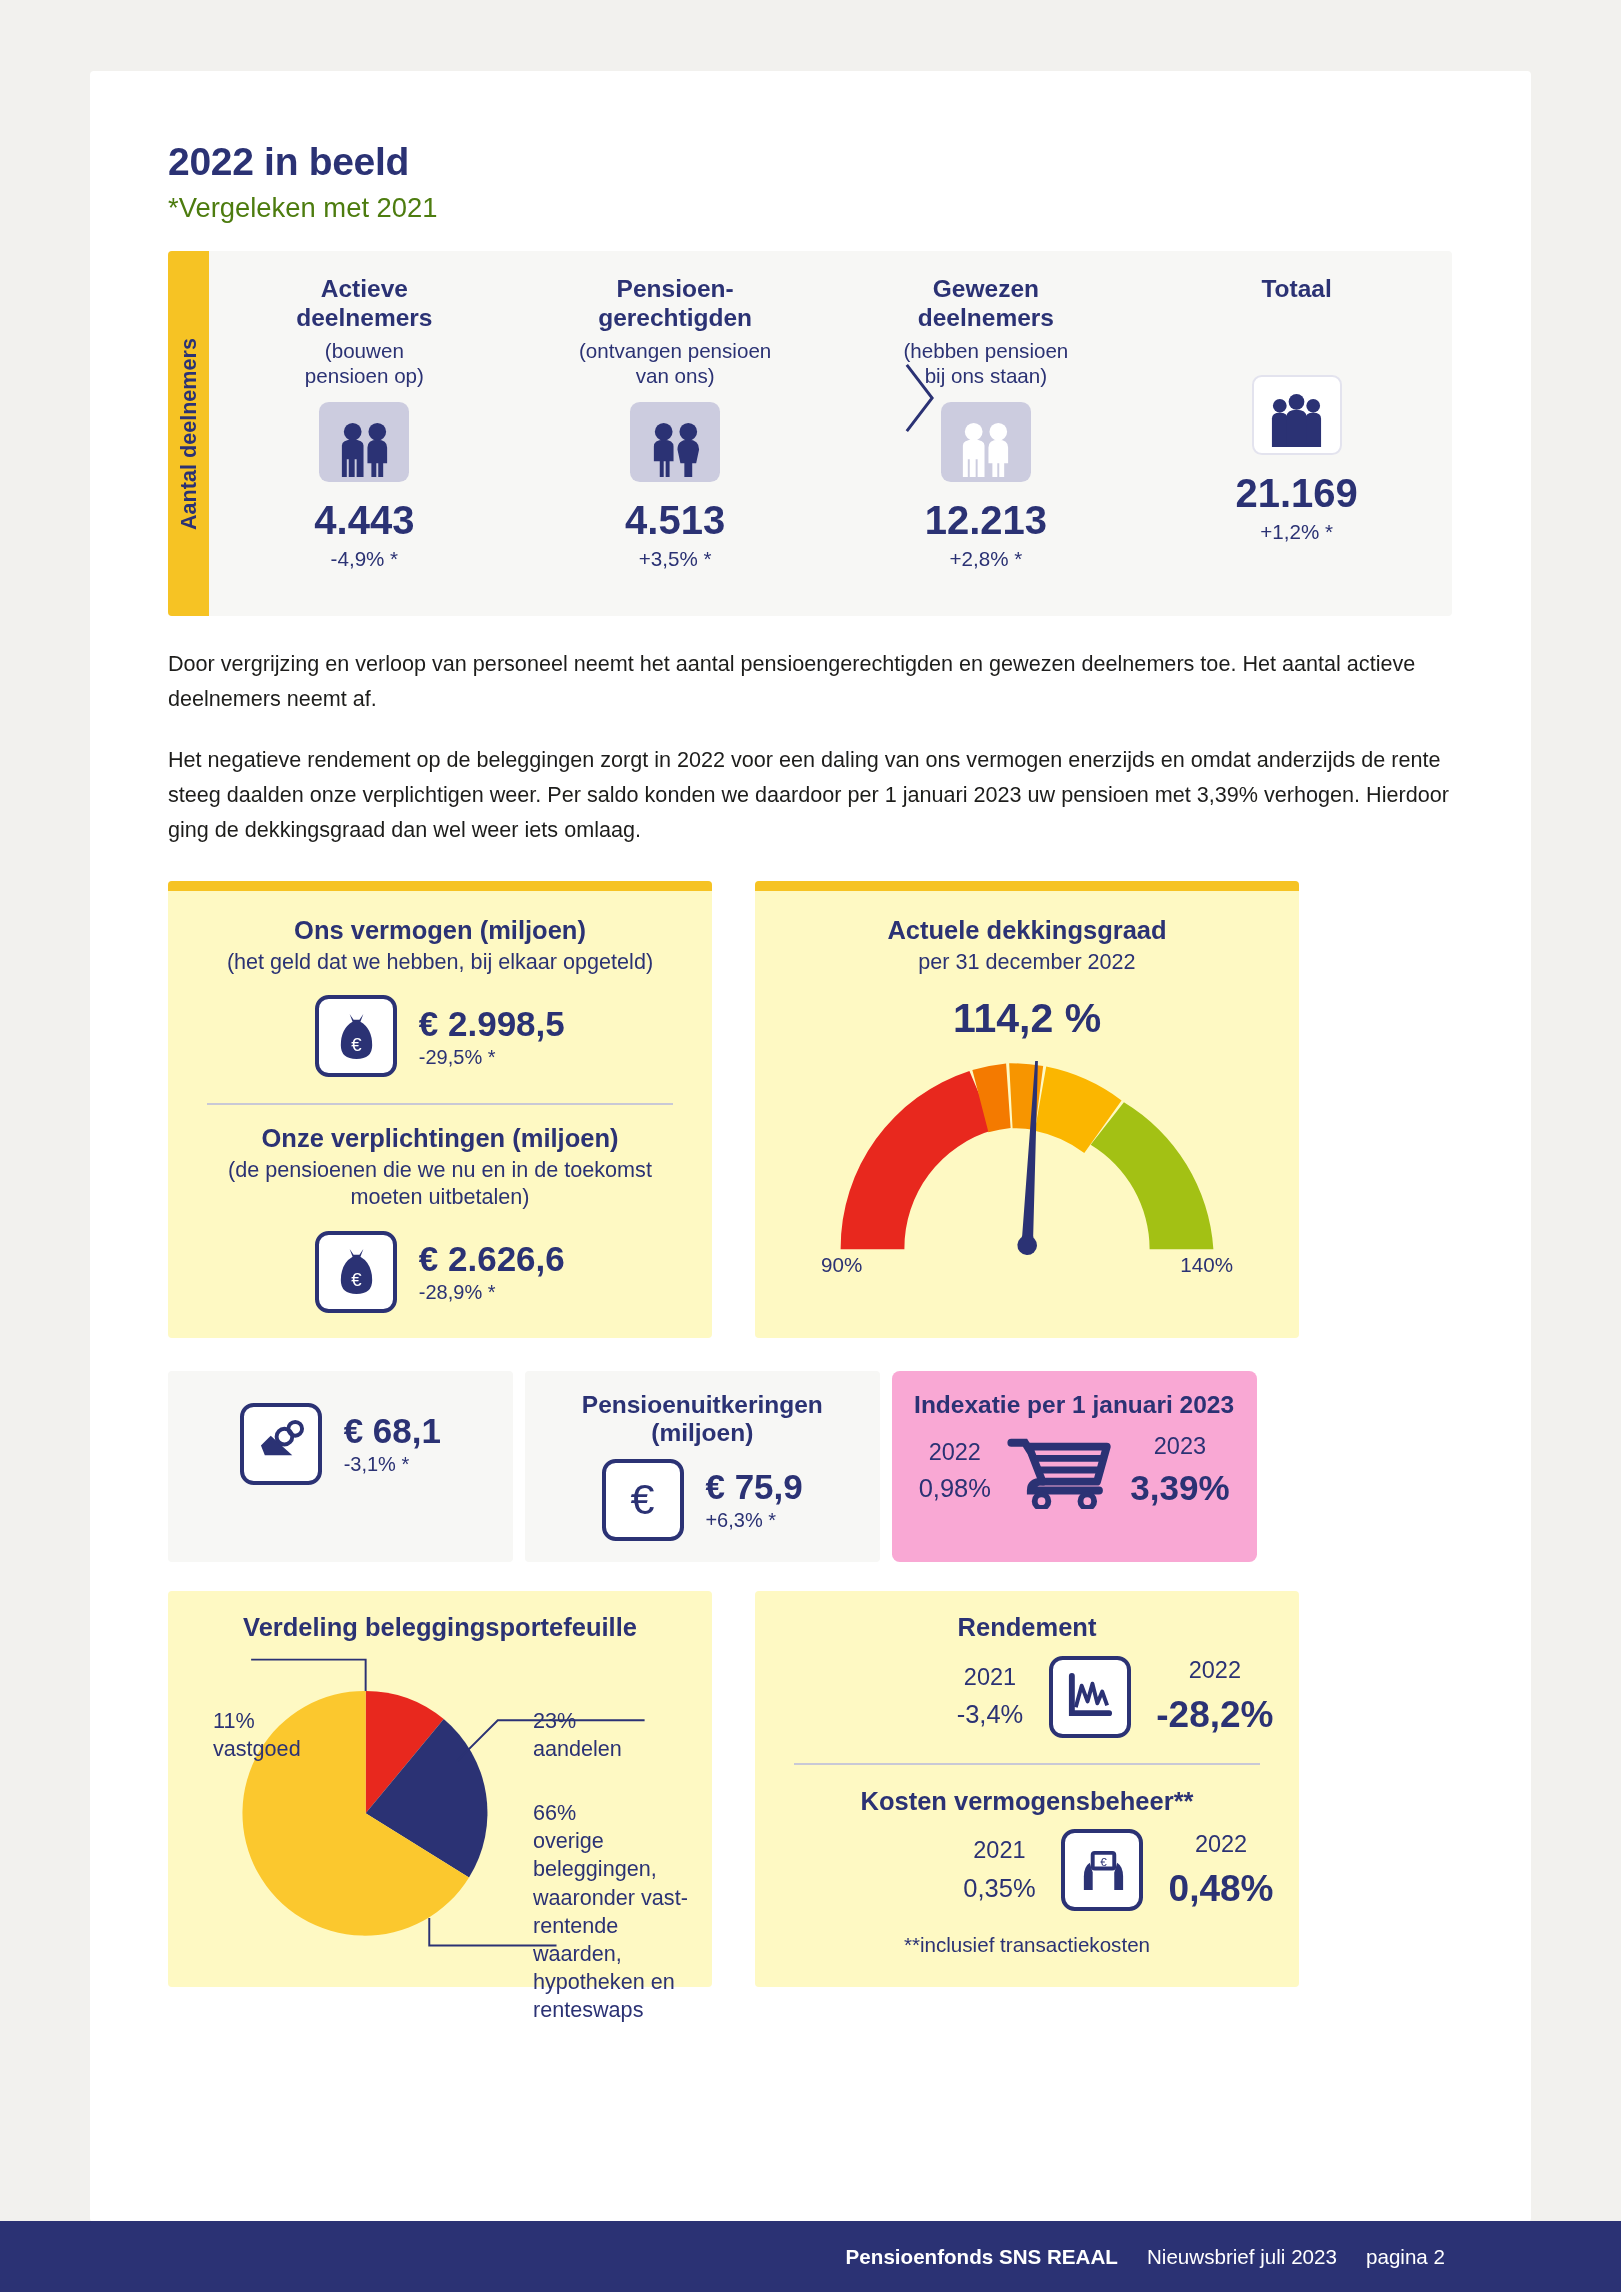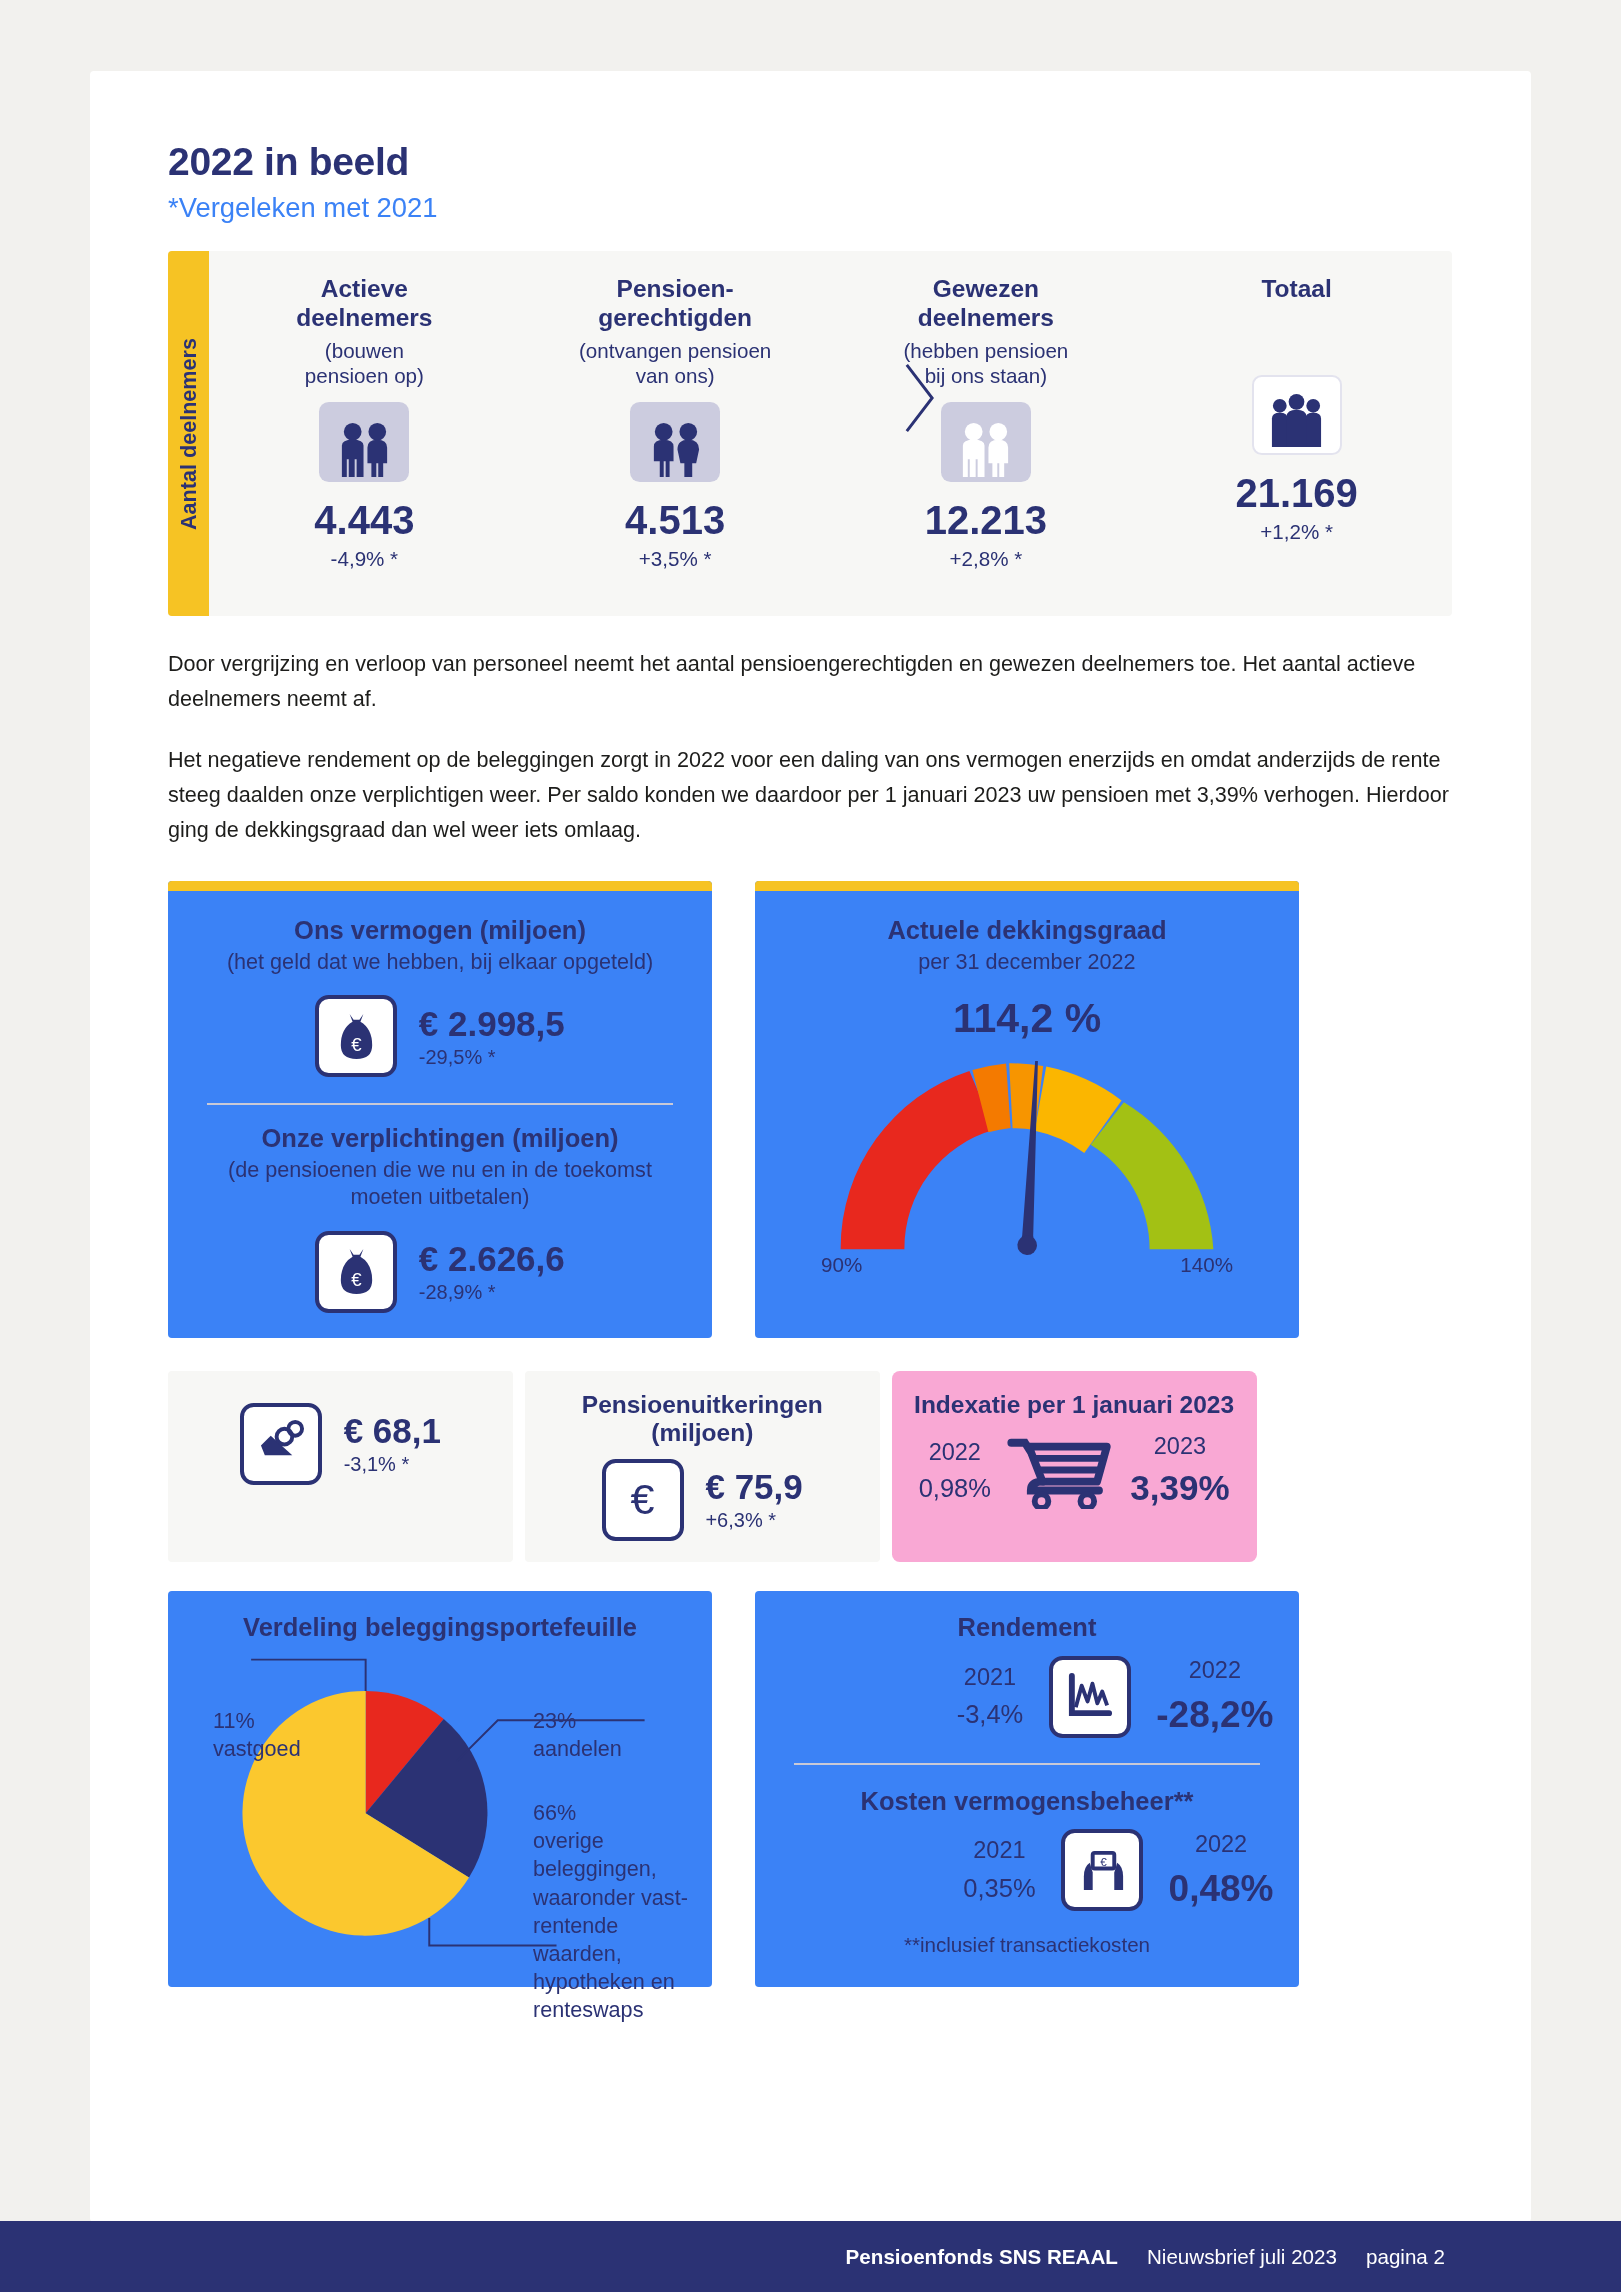--- a/index.html
+++ b/index.html
@@ -15,21 +15,21 @@
     width: 1441px; height: 2151px;
     background: #ffffff;
     border-radius: 3.9px;
   }
   .inner { position: absolute; left: 78px; top: 69px; width: 1284px; }
 
   .title {
     font-size: 39px; font-weight: bold; color: #2b3274;
     letter-spacing: -0.3px;
   }
-  .subtitle { font-size: 27.4px; color: #3b82f6; margin-top: 7.8px; font-weight: 300; }
+  .subtitle { font-size: 27.4px; color: #4d7c0f; margin-top: 7.8px; font-weight: 300; }
 
   
   .band {
     margin-top: 27.4px; display: flex; position: relative;
     background: #f7f7f5; border-radius: 3.9px; overflow: hidden;
     height: 365px;
   }
   .band-tab {
     width: 41px; background: #f6c324; flex: 0 0 41px;
     display: flex; align-items: center; justify-content: center;
@@ -57,21 +57,21 @@
     position: absolute; left: 690px; top: 108px; width: 39px; height: 78px;
   }
 
   
   .para { font-size: 21.6px; font-weight: 300; line-height: 1.62; margin-top: 31px; color: #1d1d1b; }
   .para + .para { margin-top: 25.5px; }
 
   
   .row2 { display: flex; gap: 43px; margin-top: 33px; }
   .card {
-    background: #3b82f6; border-radius: 3.9px; position: relative; padding: 21.6px 25.5px 25.5px;
+    background: #fef9c3; border-radius: 3.9px; position: relative; padding: 21.6px 25.5px 25.5px;
   }
   .card .topbar {
     position: absolute; left: 0; top: 0; height: 10.8px; width: 100%;
     background: #f6c324; border-radius: 3.9px 3.9px 0 0;
   }
   .card h2 { font-size: 25.5px; font-weight: bold; text-align: center; margin-top: 13.7px; }
   .card .cap { font-size: 21.6px; font-weight: 300; text-align: center; line-height: 1.25; margin-top: 3.9px; }
 
   .metric { display: flex; align-items: center; justify-content: center; gap: 21.6px; margin-top: 19.6px; }
   .sqicon {

